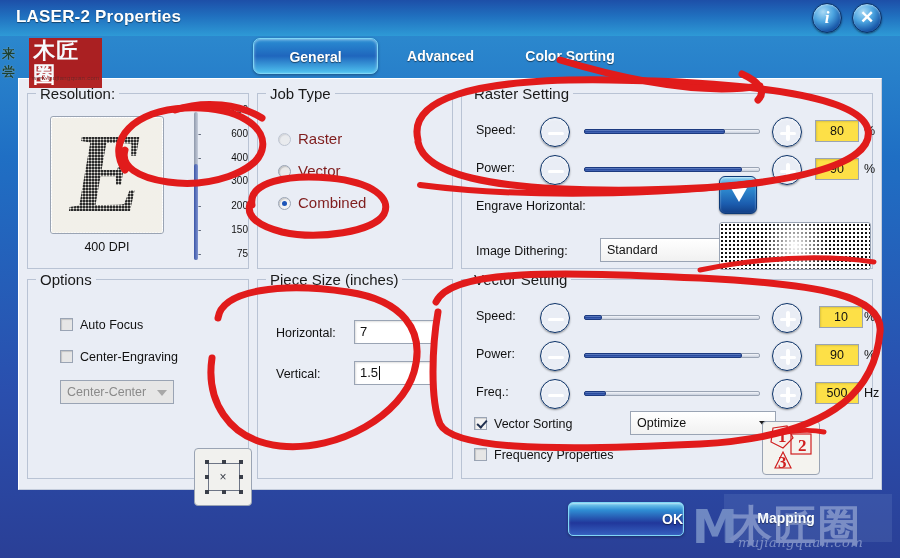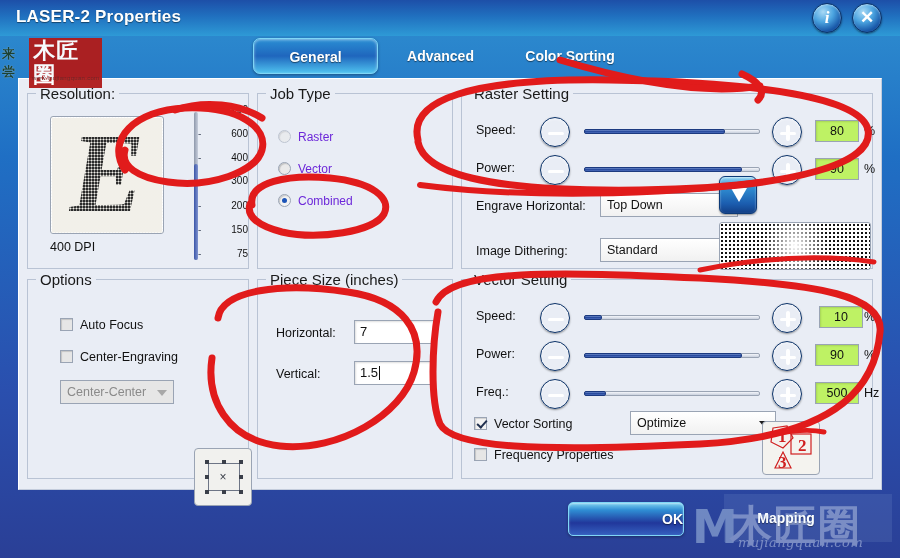--- a/index.html
+++ b/index.html
@@ -120,21 +120,21 @@
   #res-preview .halftone {
     position: absolute; inset: 0;
     background-image:
       radial-gradient(circle, rgba(242,240,233,1) 0.9px, rgba(242,240,233,0) 1.1px);
     background-size: 3px 3px;
     background-position: 0 0;
     pointer-events: none;
   }
   #res-dpi-label {
     position: absolute; left: 22px; top: 146px; width: 114px;
-    text-align: left; font-size: 12.5px; color: #111;
+    text-align: center; font-size: 12.5px; color: #111;
   }
   #res-slider-track {
     position: absolute; left: 166px; top: 18px;
     width: 4px; height: 148px;
     background: linear-gradient(90deg,#8e98ab,#c7cedc);
     border-radius: 2px;
   }
   #res-slider-fill {
     position: absolute; left: 166px; top: 70px;
     width: 4px; height: 96px;
@@ -146,21 +146,21 @@
     position: absolute; left: 0; width: 46px;
     font-size: 10px; color: #111; text-align: right;
     padding-right: 2px;
   }
   .res-tick:before {
     content: "-";
     position: absolute; left: -6px; color: #4a5568;
   }
 
   
-  .radio-row { position: absolute; left: 20px; font-size: 12px; color: #6d28d9; }
+  .radio-row { position: absolute; left: 20px; font-size: 15px; color: #7f1d1d; }
   .radio {
     display: inline-block; vertical-align: -2px;
     width: 13px; height: 13px; border-radius: 50%;
     background: #f3f3f3;
     border: 1px solid #9aa4b4;
     box-shadow: inset 1px 1px 1px rgba(0,0,0,.18);
     margin-right: 7px; position: relative;
   }
   .radio.on:after {
     content: ""; position: absolute; left: 3px; top: 3px;
@@ -217,21 +217,21 @@
   }
   .srow-fill {
     position: absolute; height: 5px;
     background: linear-gradient(180deg,#6e8ccb 0%, #2a4c9e 50%, #4a6bbb 100%);
     border: 1px solid #1c3a80;
     border-radius: 2px;
   }
 
   .numbox {
     position: absolute; height: 22px;
-    background: #bef264;
+    background: #fde047;
     border: 1px solid #9aa4b4;
     box-shadow: inset 1px 1px 2px rgba(0,0,0,.13);
     font-size: 12.5px; color: #111;
     text-align: center; line-height: 20px;
   }
   .unit { position: absolute; font-size: 12.5px; color: #111; }
 
   
   .txtbox {
     position: absolute; height: 24px;
@@ -467,21 +467,20 @@
 
       <div class="lbl" style="left:14px; top:67px">Power:</div>
       <div class="spin minus" style="left:78px; top:61px"></div>
       <div class="srow-track" style="left:122px; top:73px; width:176px"></div>
       <div class="srow-fill" style="left:122px; top:73px; width:158px"></div>
       <div class="spin plus" style="left:310px; top:61px"></div>
       <div class="numbox" style="left:353px; top:64px; width:44px">90</div>
       <div class="unit" style="left:402px; top:68px">%</div>
 
       <div class="lbl" style="left:14px; top:105px">Engrave Horizontal:</div>
-      <div class="combo" style="left:138px; top:99px; width:138px">Top Down</div>
 
       <div class="lbl" style="left:14px; top:150px">Image Dithering:</div>
       <div class="combo" style="left:138px; top:144px; width:138px">
         <span>Standard</span>
         <span class="arrow"></span>
       </div>
     </div>
 
     <div class="group" id="grp-options">
       <div class="g-title">Options</div>

